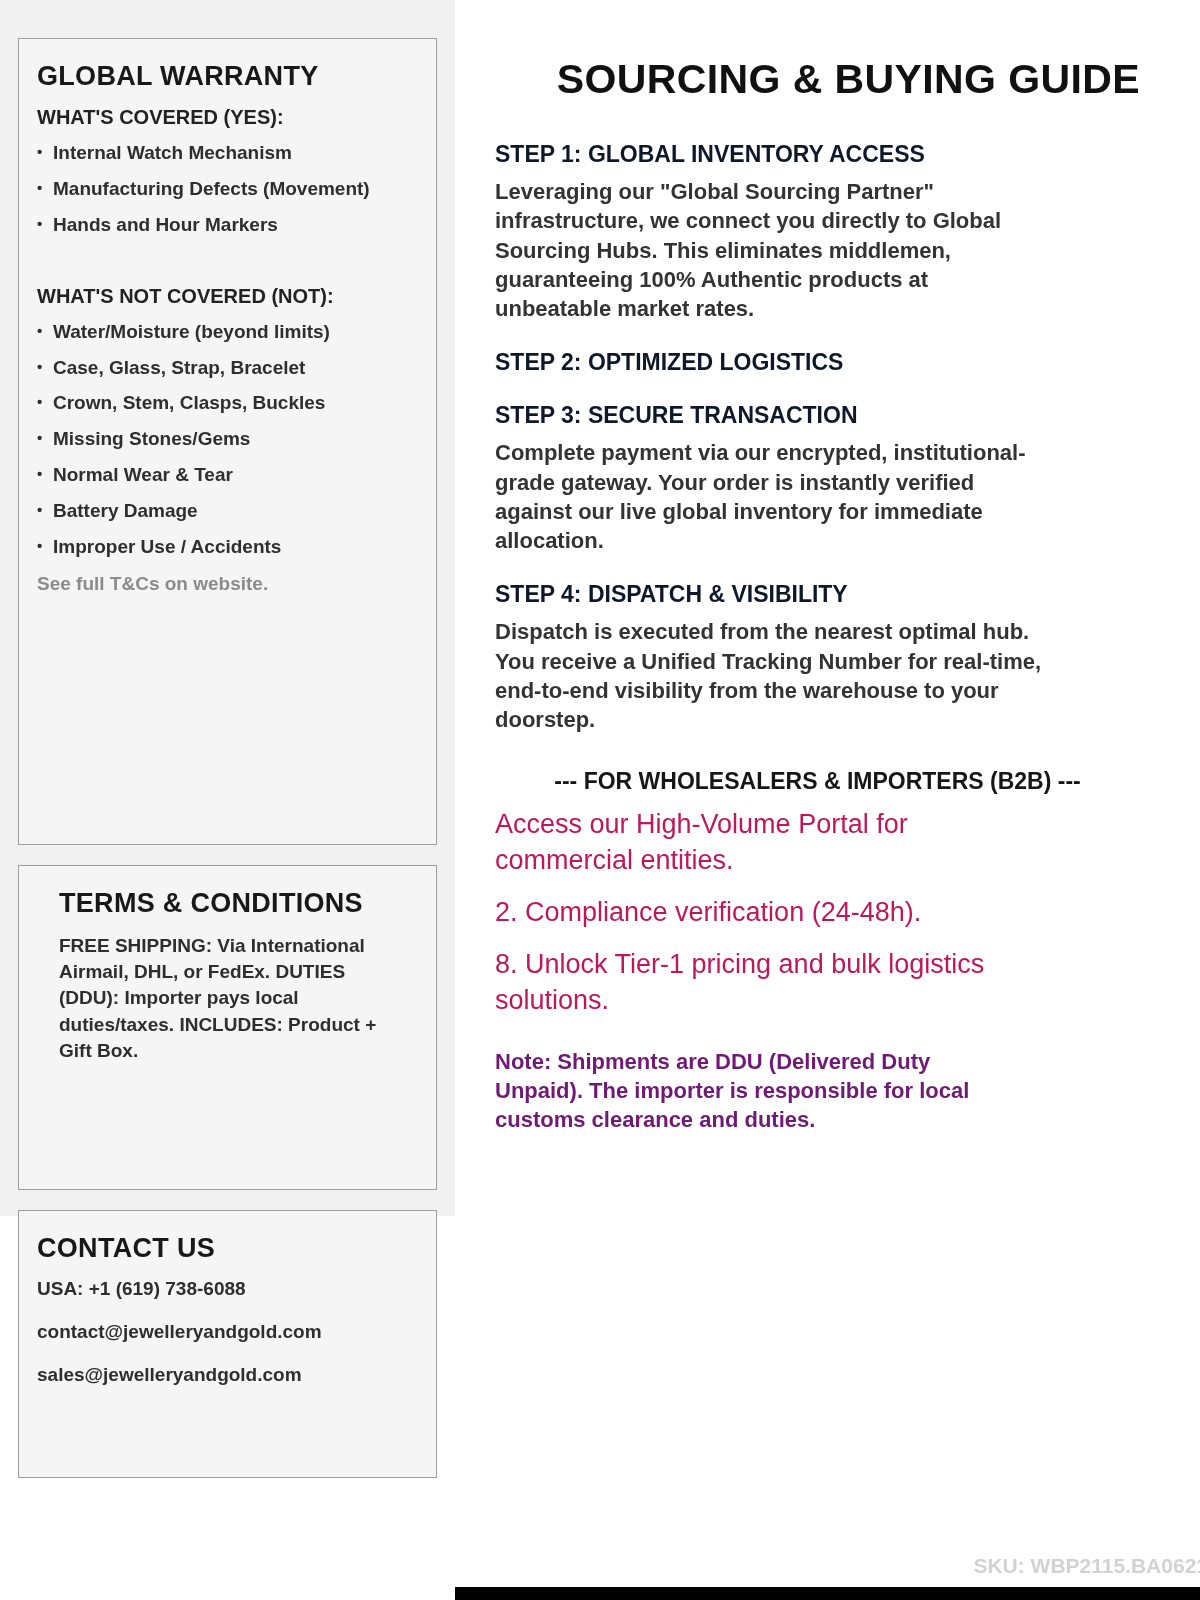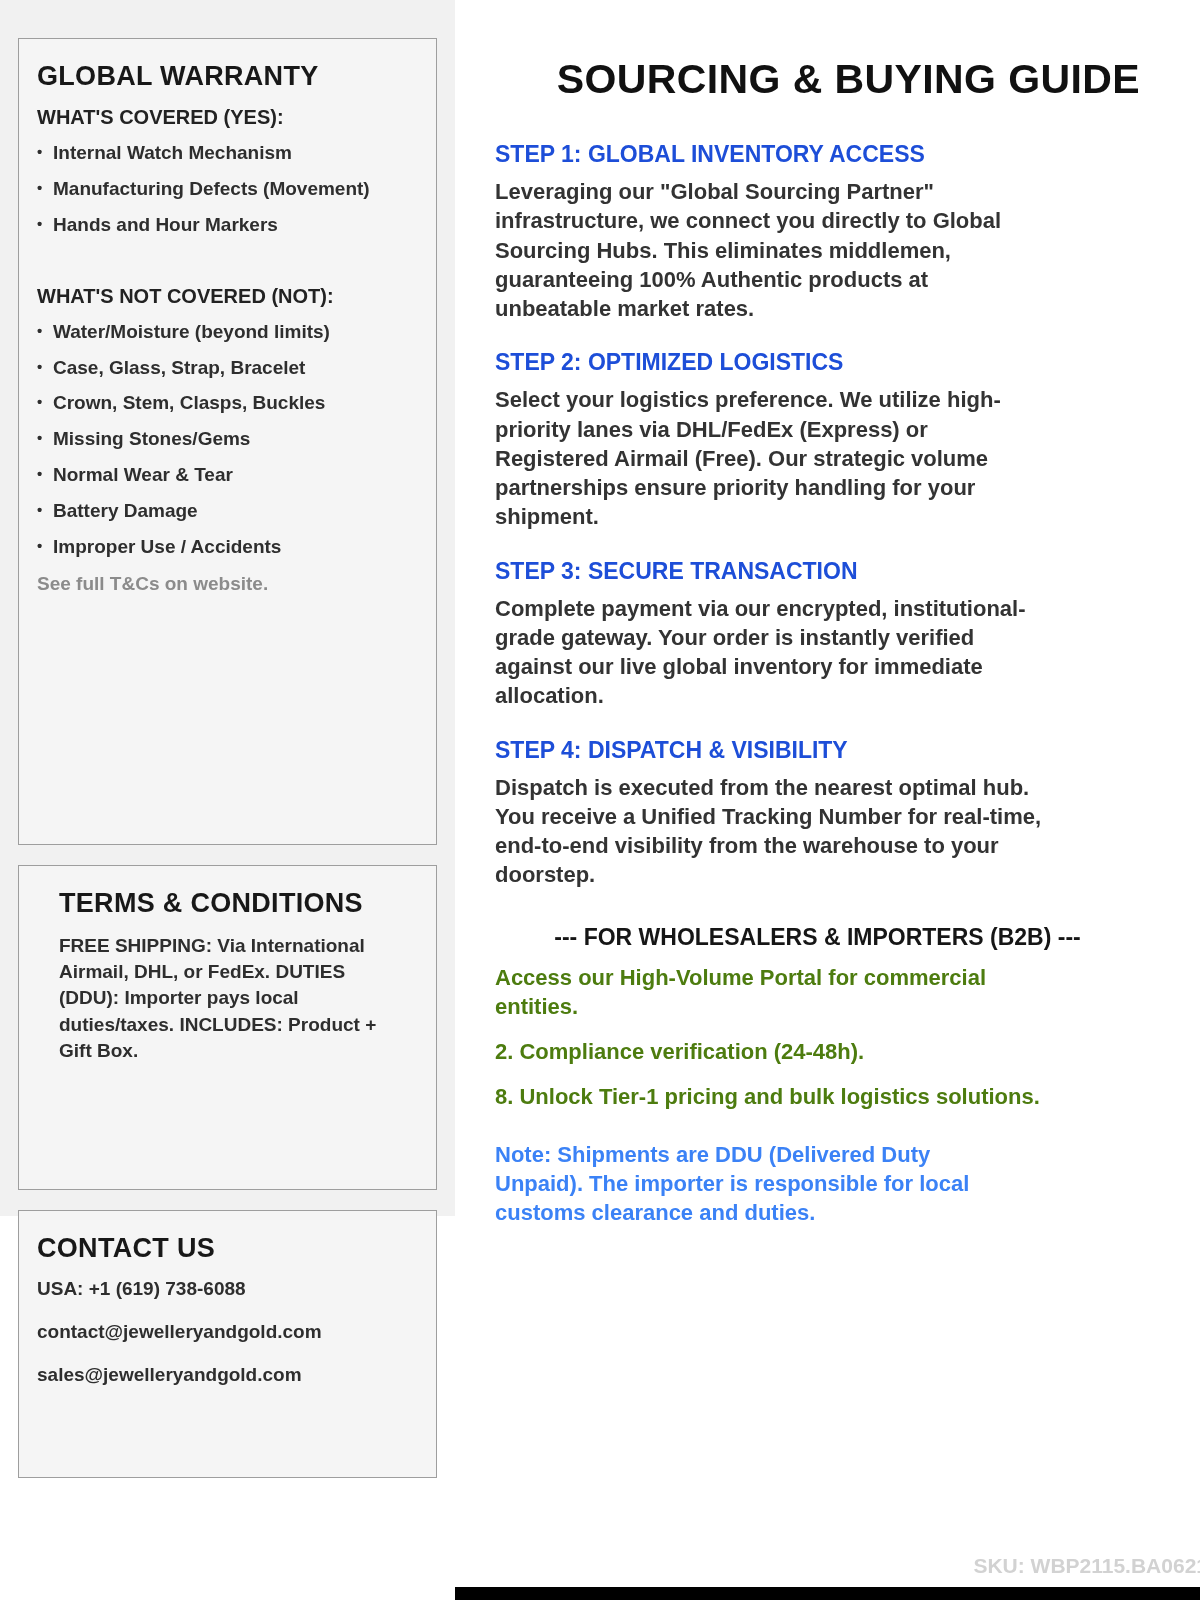--- a/index.html
+++ b/index.html
@@ -95,50 +95,50 @@
     font-weight: 800;
     color: #111;
     text-align: right;
     letter-spacing: 0.4px;
     margin-bottom: 38px;
   }
   .step { margin-bottom: 26px; max-width: 560px; }
   .step-heading {
     font-size: 23px;
     font-weight: 800;
-    color: #1d4ed8;
+    color: #0f172a;
     margin-bottom: 9px;
   }
   .step-body {
     font-size: 22px;
     font-weight: 600;
     color: #333;
     line-height: 1.33;
     max-width: 548px;
   }
   .b2b-heading {
     font-size: 23px;
     font-weight: 800;
     color: #161616;
     margin-top: 34px;
     margin-bottom: 12px;
     text-align: center;
   }
   .b2b-text {
-    font-size: 22px;
-    font-weight: 700;
-    color: #4d7c0f;
+    font-size: 27px;
+    font-weight: 400;
+    color: #be185d;
     line-height: 1.33;
     max-width: 548px;
     margin-bottom: 16px;
   }
   .b2b-note {
     font-size: 22px;
     font-weight: 600;
-    color: #3b82f6;
+    color: #701a75;
     line-height: 1.33;
     max-width: 520px;
     margin-top: 28px;
   }
   .sku {
     position: absolute;
     right: -8px;
     bottom: 22px;
     font-size: 21px;
     font-weight: 700;
@@ -201,21 +201,20 @@
 
   <h1 class="main-title">SOURCING &amp; BUYING GUIDE</h1>
 
   <section class="step">
     <h2 class="step-heading">STEP 1: GLOBAL INVENTORY ACCESS</h2>
     <p class="step-body">Leveraging our "Global Sourcing Partner" infrastructure, we connect you directly to Global Sourcing Hubs. This eliminates middlemen, guaranteeing 100% Authentic products at unbeatable market rates.</p>
   </section>
 
   <section class="step">
     <h2 class="step-heading">STEP 2: OPTIMIZED LOGISTICS</h2>
-    <p class="step-body">Select your logistics preference. We utilize high-priority lanes via DHL/FedEx (Express) or Registered Airmail (Free). Our strategic volume partnerships ensure priority handling for your shipment.</p>
   </section>
 
   <section class="step">
     <h2 class="step-heading">STEP 3: SECURE TRANSACTION</h2>
     <p class="step-body">Complete payment via our encrypted, institutional-grade gateway. Your order is instantly verified against our live global inventory for immediate allocation.</p>
   </section>
 
   <section class="step">
     <h2 class="step-heading">STEP 4: DISPATCH &amp; VISIBILITY</h2>
     <p class="step-body">Dispatch is executed from the nearest optimal hub. You receive a Unified Tracking Number for real-time, end-to-end visibility from the warehouse to your doorstep.</p>

